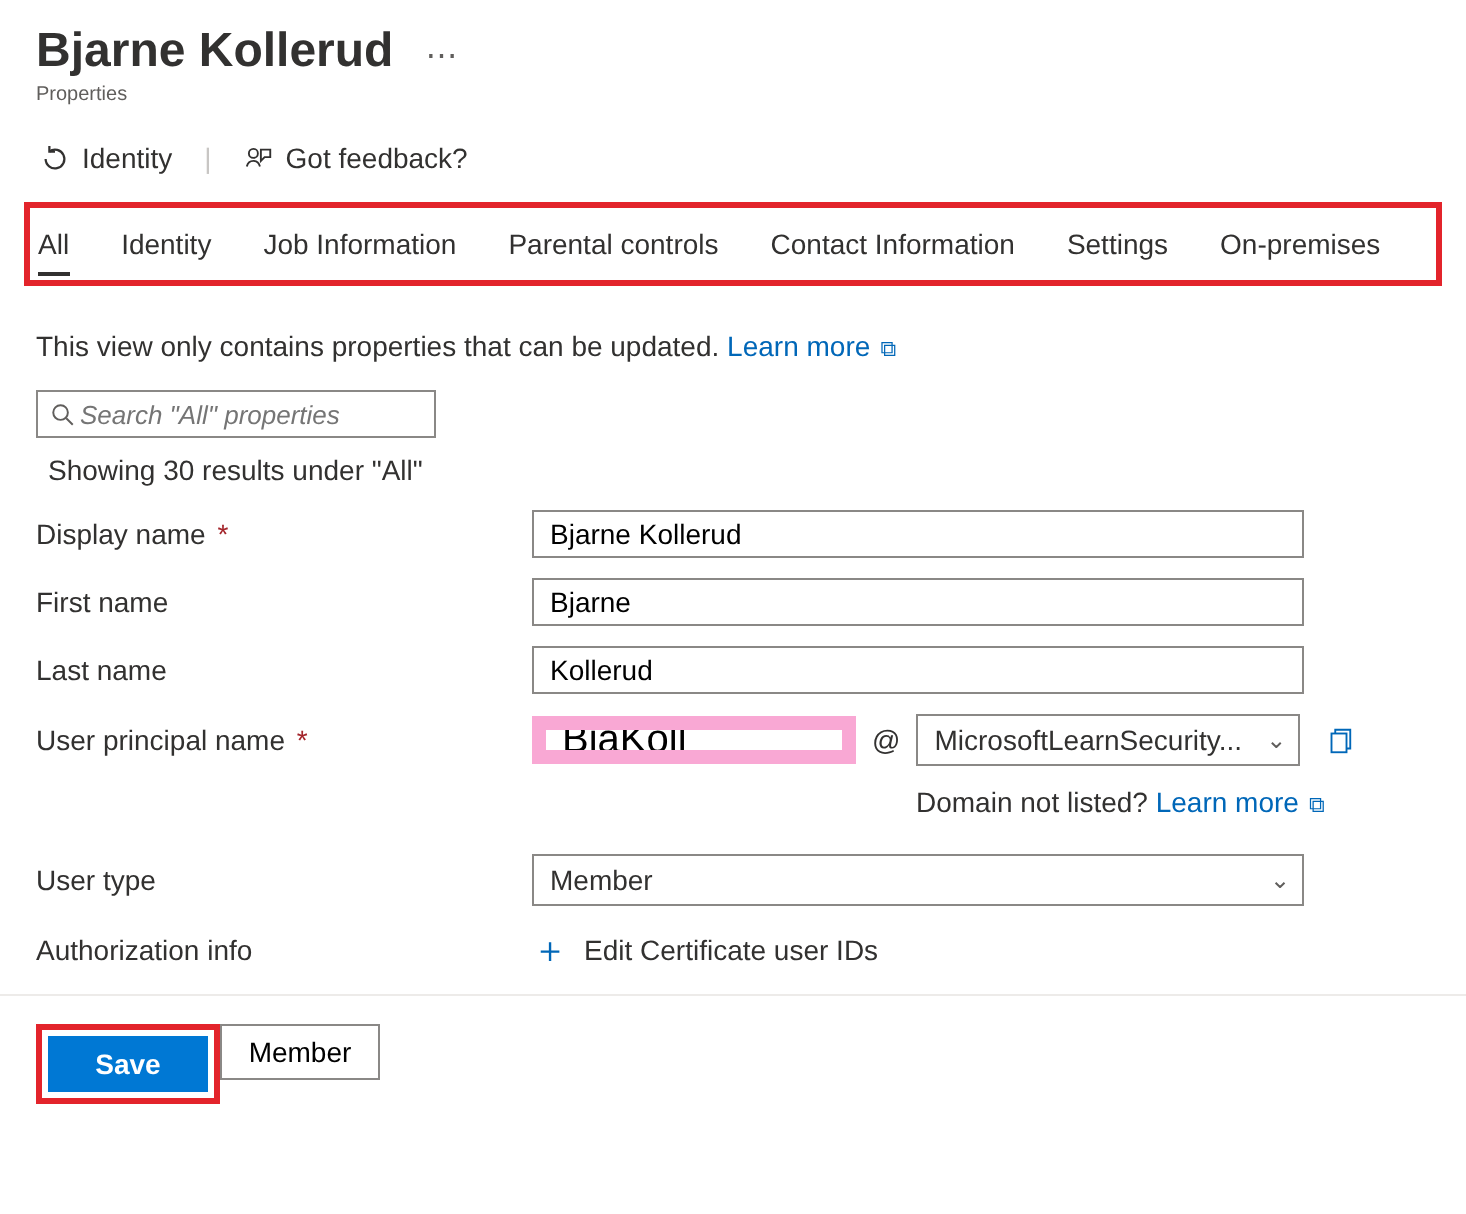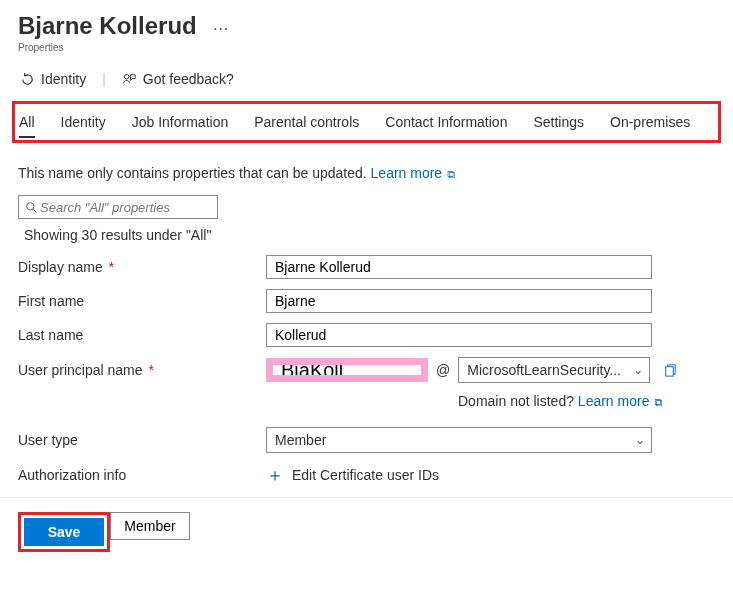--- a/index.html
+++ b/index.html
@@ -92,21 +92,21 @@
       <div class="tab">Identity</div>
       <div class="tab">Job Information</div>
       <div class="tab">Parental controls</div>
       <div class="tab">Contact Information</div>
       <div class="tab">Settings</div>
       <div class="tab">On-premises</div>
     </div>
   </div>
 
   <div class="body-text">
-    <span>This name only contains properties that can be updated.</span>
+    <span>This view only contains properties that can be updated.</span>
     <a class="link">
       <span>Learn more</span><span class="ext-icon"> ⧉</span>
     </a>
   </div>
 
   <div class="search-wrap">
     <span>
       <svg width="13" height="13" viewBox="0 0 16 16">
           <circle cx="6.5" cy="6.5" r="4.5" fill="none" stroke="#605e5c" stroke-width="1.2"></circle>
           <line x1="10" y1="10" x2="14" y2="14" stroke="#605e5c" stroke-width="1.2"></line>

